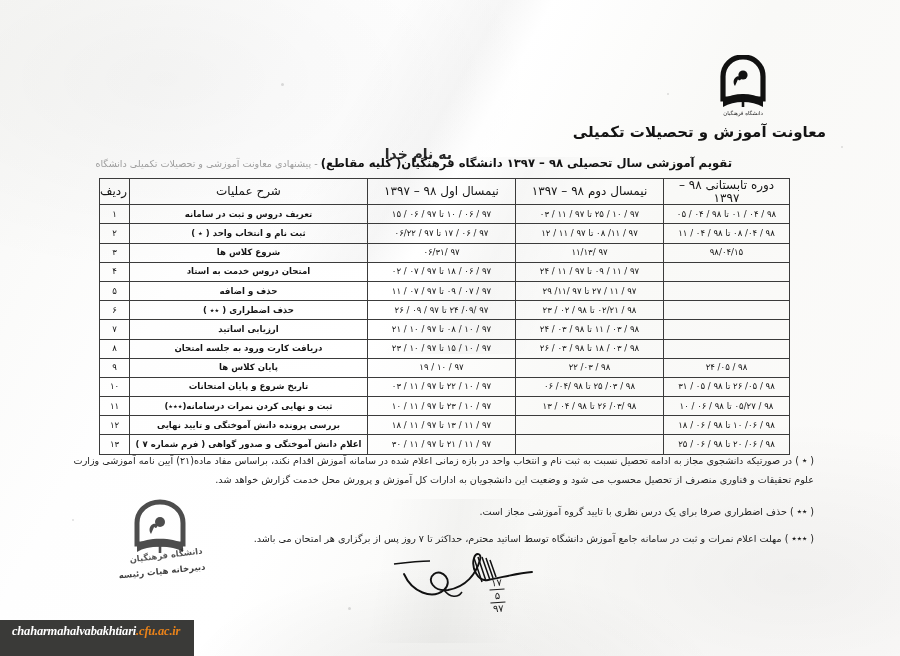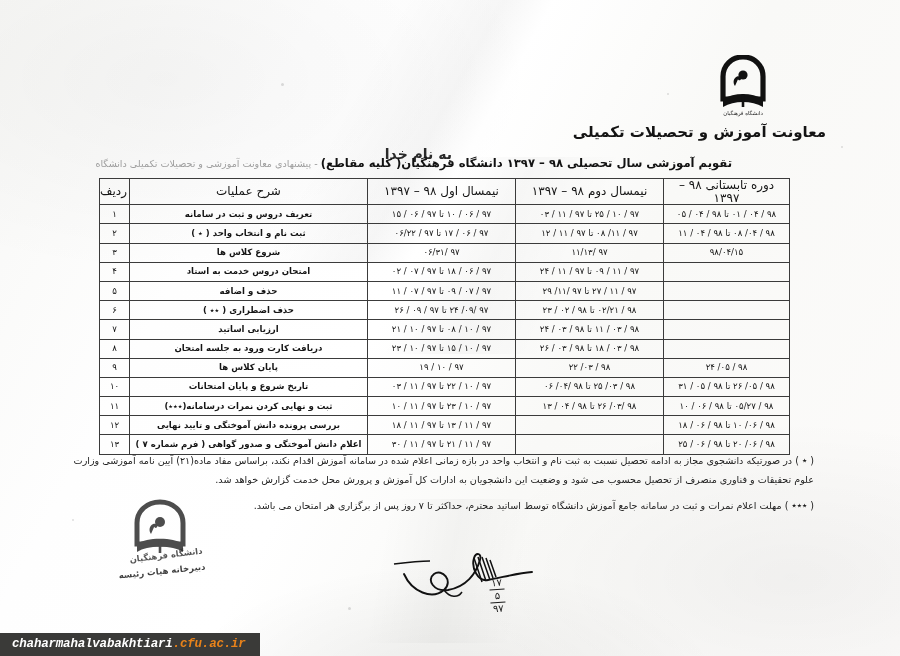--- a/index.html
+++ b/index.html
@@ -106,23 +106,23 @@
     font-size:10px;color:#1b1b1b;line-height:1.0;text-align:center;
     transform:rotate(-4deg);
   }
   #sign-date div{display:block;}
   #sign-date .bar{border-top:1.4px solid #1b1b1b;width:15px;margin:1px auto;}
 
   
   #url-watermark{
     position:absolute;left:0;bottom:0;
     background:#3a3a38;
-    padding:4px 14px 5px 12px;
+    padding:4px 14px 17px 12px;
     direction:ltr;
-    font-family:Liberation Mono, monospace;
+    font-family:Liberation Serif, serif;
     font-style:italic;font-weight:bold;font-size:12.5px;
     letter-spacing:-0.2px;
   }
   #wm-site{color:#ffffff;}
   #wm-tld{color:#e8821a;}
 </style>
 </head>
 <body>
 
 <div id="scan">
@@ -261,20 +261,21 @@
           <td class="date-cell"></td>
           <td class="date-cell">۹۷ / ۱۱ / ۲۱ تا ۹۷ / ۱۱ / ۳۰</td>
           <td class="op-desc">اعلام دانش آموختگی و صدور گواهی ( فرم شماره ۷ )</td>
           <td class="row-no">۱۳</td>
         </tr>
       </tbody>
   </table>
 
   <div id="footnotes">
     <div class="fn fn-1">( ٭ ) در صورتیکه دانشجوی مجاز به ادامه تحصیل نسبت به ثبت نام و انتخاب واحد در بازه زمانی اعلام شده در سامانه آموزش اقدام نکند، براساس مفاد ماده(۲۱) آیین نامه آموزشی وزارت علوم تحقیقات و فناوری منصرف از تحصیل محسوب می شود و وضعیت این دانشجویان به ادارات کل آموزش و پرورش محل خدمت گزارش خواهد شد.</div>
+    <div class="fn fn-2">( ٭٭ ) حذف اضطراری صرفا برای یک درس نظری با تایید گروه آموزشی مجاز است.</div>
     <div class="fn fn-3">( ٭٭٭ ) مهلت اعلام نمرات و ثبت در سامانه جامع آموزش دانشگاه توسط اساتید محترم، حداکثر تا ۷ روز پس از برگزاری هر امتحان می باشد.</div>
   </div>
 
   <svg id="official-stamp" viewBox="0 0 150 96">
     <g transform="translate(34,0)">
       <path d="M38 4C25 4 15 13 15 25v21h46V25C61 13 51 4 38 4z" fill="none" stroke="#1c1c1c" stroke-width="5"></path>
       <circle cx="38" cy="24" r="5" fill="#1c1c1c"></circle>
       <path d="M29 36c-2.6-3.6-1.6-8.4 2.1-10 2.6-1.1 4.7 0.5 4.2 2.6-0.4 1.8-2.7 1.7-3.1 0.2" fill="#1c1c1c"></path>
       <path d="M15 46c6-3.6 13-5.2 23-5.2S55 42.4 61 46v8c-6-3.6-13-5.2-23-5.2S21 50.4 15 54z" fill="#1c1c1c"></path>
       <path d="M38 41v14" stroke="#1c1c1c" stroke-width="2.6"></path>

